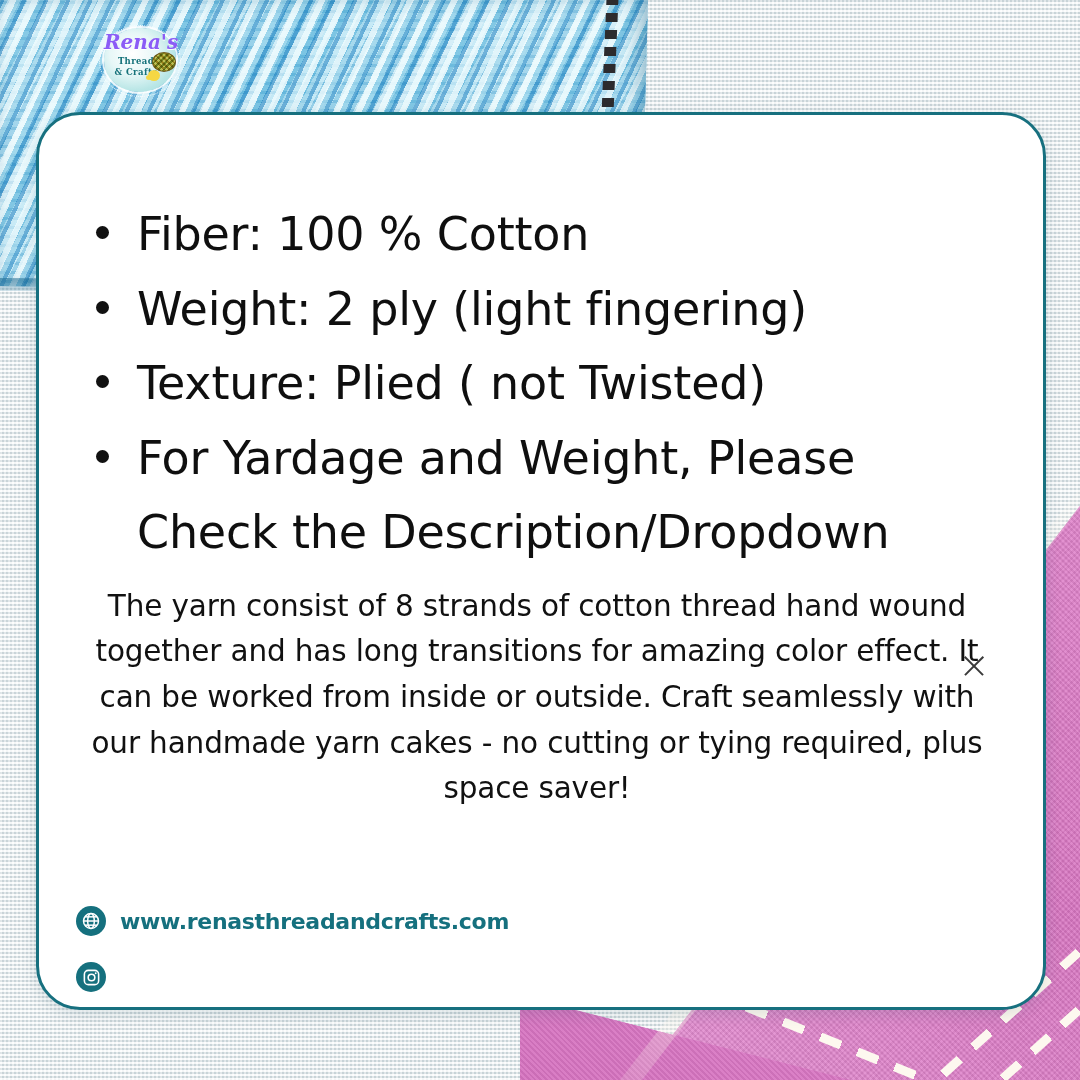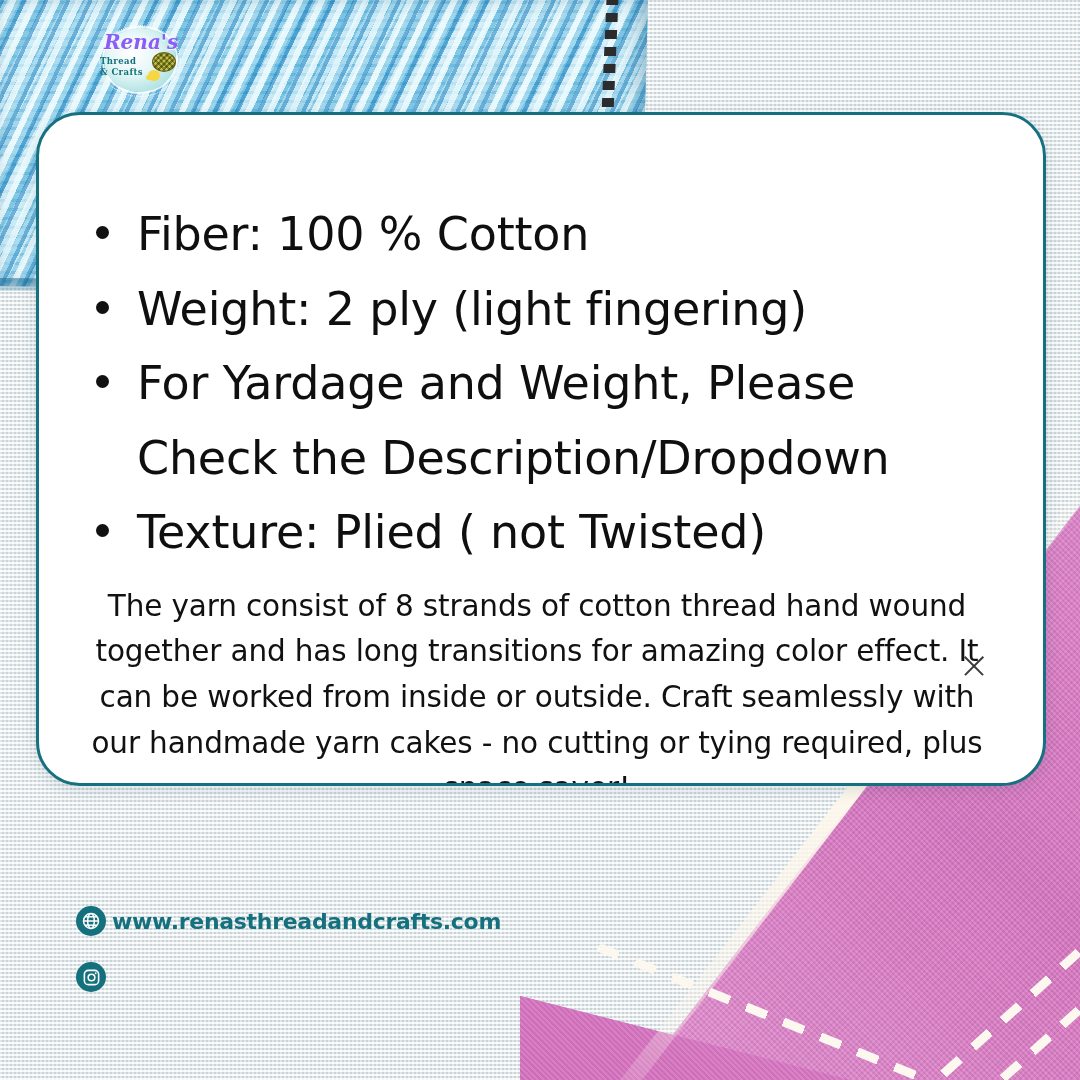--- a/index.html
+++ b/index.html
@@ -116,21 +116,21 @@
   #logo .logo-name {
     position:absolute; left:6px; top:8px; width:72px;
     text-align:center;
     font-family:"DejaVu Serif", serif;
     font-style:italic; font-weight:bold;
     font-size:20px; line-height:20px;
     color:#8b5cf6;
     text-shadow:0 1px 0 rgba(255,255,255,.9);
   }
   #logo .logo-sub1, #logo .logo-sub2 {
-    position:absolute; width:72px; left:2px; text-align:left;
+    position:absolute; width:72px; left:2px; text-align:center;
     font-family:"DejaVu Serif", serif;
     font-size:8.5px; letter-spacing:.4px; color:#15727a; font-weight:bold;
   }
   #logo .logo-sub1 { top:32px; }
   #logo .logo-sub2 { top:43px; }
   #logo .yarn-ball {
     position:absolute; right:6px; top:28px; width:24px; height:20px;
     border-radius:50%;
     background:
       repeating-linear-gradient(46deg,#b8952f 0 2px, #e8d98a 2px 4px),
@@ -141,21 +141,21 @@
   #logo .yarn-tail {
     position:absolute; right:22px; top:46px; width:12px; height:11px;
     border-radius:50%;
     background:#f5d743;
     box-shadow:-5px 2px 0 -3px #f5d743;
   }
 
   
   #info-card {
     position:absolute; z-index:4;
-    left:36px; top:112px; width:1010px; height:674px;
+    left:36px; top:112px; width:1010px; height:898px;
     background:#ffffff;
     border:3px solid #17707f;
     border-radius:44px;
     box-shadow:0 4px 16px rgba(10,60,75,.13);
     overflow:hidden;
   }
 
   #bullet-list {
     list-style:none;
     padding:82px 40px 0 48px;
@@ -194,21 +194,21 @@
   }
   #close-icon::before, #close-icon::after {
     content:""; position:absolute; left:0; top:12px;
     width:26px; height:1.6px; background:#3a3a3a;
   }
   #close-icon::before { transform:rotate(45deg); }
   #close-icon::after  { transform:rotate(-45deg); }
 
   
   #footer { position:absolute; z-index:6; left:76px; bottom:62px; }
-  .footer-row { display:flex; align-items:center; gap:6px; margin-bottom:26px; }
+  .footer-row { display:flex; align-items:center; gap:14px; margin-bottom:26px; }
   .footer-icon {
     width:30px; height:30px; border-radius:50%;
     background:#15707e; color:#ffffff;
     display:flex; align-items:center; justify-content:center;
     flex:0 0 30px;
   }
   .footer-icon svg { display:block; }
   .footer-label {
     font-family:"DejaVu Sans", sans-serif;
     font-size:22px; font-weight:bold;
@@ -240,23 +240,23 @@
   <div class="logo-sub2">&amp; Crafts</div>
   <div class="yarn-ball"></div>
   <div class="yarn-tail"></div>
 </div>
 
 <div id="info-card">
 
   <ul id="bullet-list">
     <li>Fiber: 100 % Cotton</li>
     <li>Weight: 2 ply (light fingering)</li>
+    <li>Texture: Plied ( not Twisted)</li>
     <li>For Yardage and Weight, Please
 Check the Description/Dropdown</li>
-    <li>Texture: Plied ( not Twisted)</li>
   </ul>
 
   <p id="description-text">The yarn consist of 8 strands of cotton thread hand wound together and has long transitions for amazing color effect. It can be worked from inside or outside. Craft seamlessly with our handmade yarn cakes - no cutting or tying required, plus space saver!</p>
 
   <div id="close-icon"></div>
 </div>
 
 <div id="footer">
 
   <div class="footer-row">

